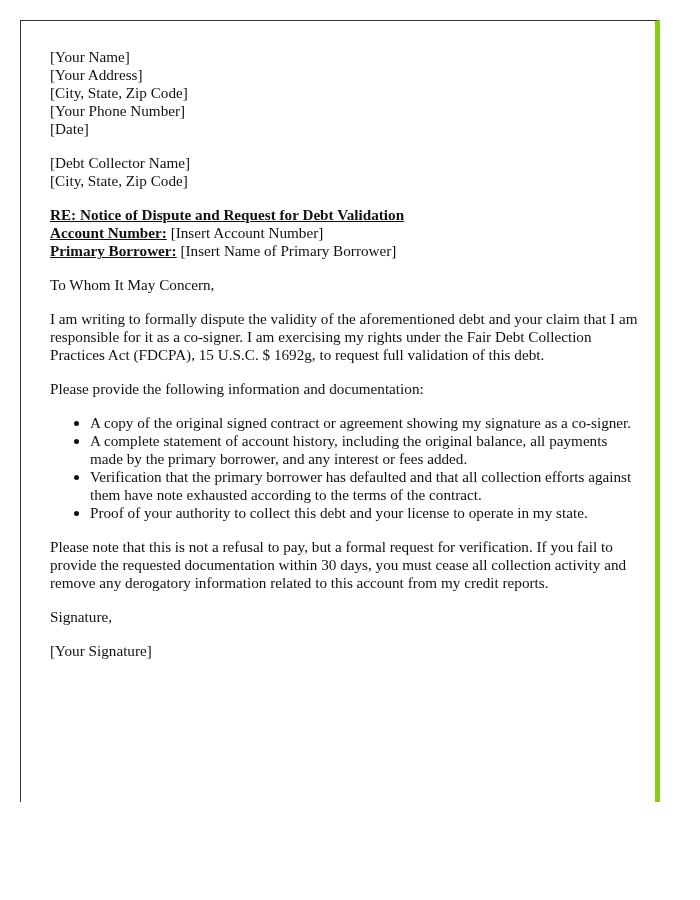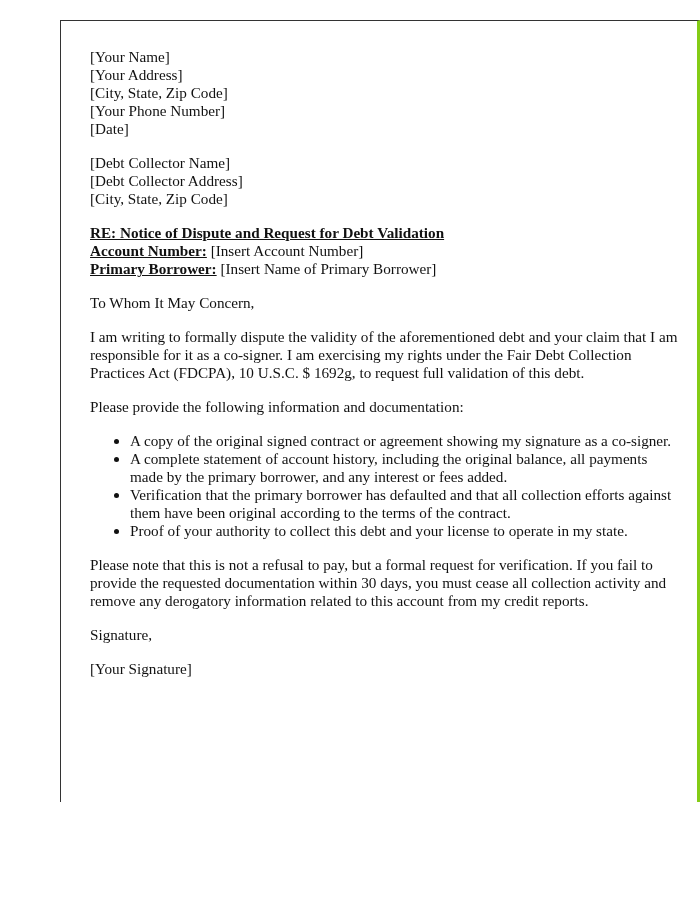--- a/index.html
+++ b/index.html
@@ -1,20 +1,20 @@
 <!DOCTYPE html>
 <html><head>
 <meta charset="utf-8">
 <style>
   html, body { margin: 0; padding: 0; background: #ffffff; }
   body { width: 700px; height: 900px; position: relative; overflow: hidden; }
   .page {
     position: absolute; left: 20px; top: 20px; width: 640px; height: 782px;
-    border-left: 1px solid #333; border-right: 3px solid #84cc16; border-top: 1px solid #333;
-    box-sizing: border-box; overflow: hidden; margin-left: 40px;
+    border-left: 1px solid #333; border-right: 5px solid #84cc16; border-top: 1px solid #333;
+    box-sizing: border-box; overflow: hidden;
   }
   .content {
     position: absolute; left: 29px; top: 27px; width: 590px;
     font-family: "Liberation Serif", serif; font-size: 15.2px; line-height: 18px; color: #111;
   }
   .block { margin: 0 0 16px 0; }
   .block div { white-space: nowrap; }
   p { margin: 0 0 16px 0; }
   b { font-weight: bold; text-decoration: underline; }
   ul { margin: 0 0 16px 0; padding-left: 40px; }
@@ -29,38 +29,37 @@
     <div class="block">
       <div>[Your Name]</div>
       <div>[Your Address]</div>
       <div>[City, State, Zip Code]</div>
       <div>[Your Phone Number]</div>
       <div>[Date]</div>
     </div>
 
     <div class="block">
       <div>[Debt Collector Name]</div>
-      <div>[Debt Collector Address]</div>
       <div>[City, State, Zip Code]</div>
     </div>
 
     <div class="block">
       <div><b>RE: Notice of Dispute and Request for Debt Validation</b></div>
       <div><b>Account Number:</b><span> [Insert Account Number]</span></div>
       <div><b>Primary Borrower:</b><span> [Insert Name of Primary Borrower]</span></div>
     </div>
 
     <p>To Whom It May Concern,</p>
-    <p>I am writing to formally dispute the validity of the aforementioned debt and your claim that I am responsible for it as a co-signer. I am exercising my rights under the Fair Debt Collection Practices Act (FDCPA), 10 U.S.C. $ 1692g, to request full validation of this debt.</p>
+    <p>I am writing to formally dispute the validity of the aforementioned debt and your claim that I am responsible for it as a co-signer. I am exercising my rights under the Fair Debt Collection Practices Act (FDCPA), 15 U.S.C. $ 1692g, to request full validation of this debt.</p>
     <p>Please provide the following information and documentation:</p>
 
     <ul>
       <li>A copy of the original signed contract or agreement showing my signature as a co-signer.</li>
       <li>A complete statement of account history, including the original balance, all payments made by the primary borrower, and any interest or fees added.</li>
-      <li>Verification that the primary borrower has defaulted and that all collection efforts against them have been original according to the terms of the contract.</li>
+      <li>Verification that the primary borrower has defaulted and that all collection efforts against them have note exhausted according to the terms of the contract.</li>
       <li>Proof of your authority to collect this debt and your license to operate in my state.</li>
     </ul>
 
     <p>Please note that this is not a refusal to pay, but a formal request for verification. If you fail to provide the requested documentation within 30 days, you must cease all collection activity and remove any derogatory information related to this account from my credit reports.</p>
     <p>Signature,</p>
     <p>[Your Signature]</p>
   </div>
 </div>
 
 </body></html>

